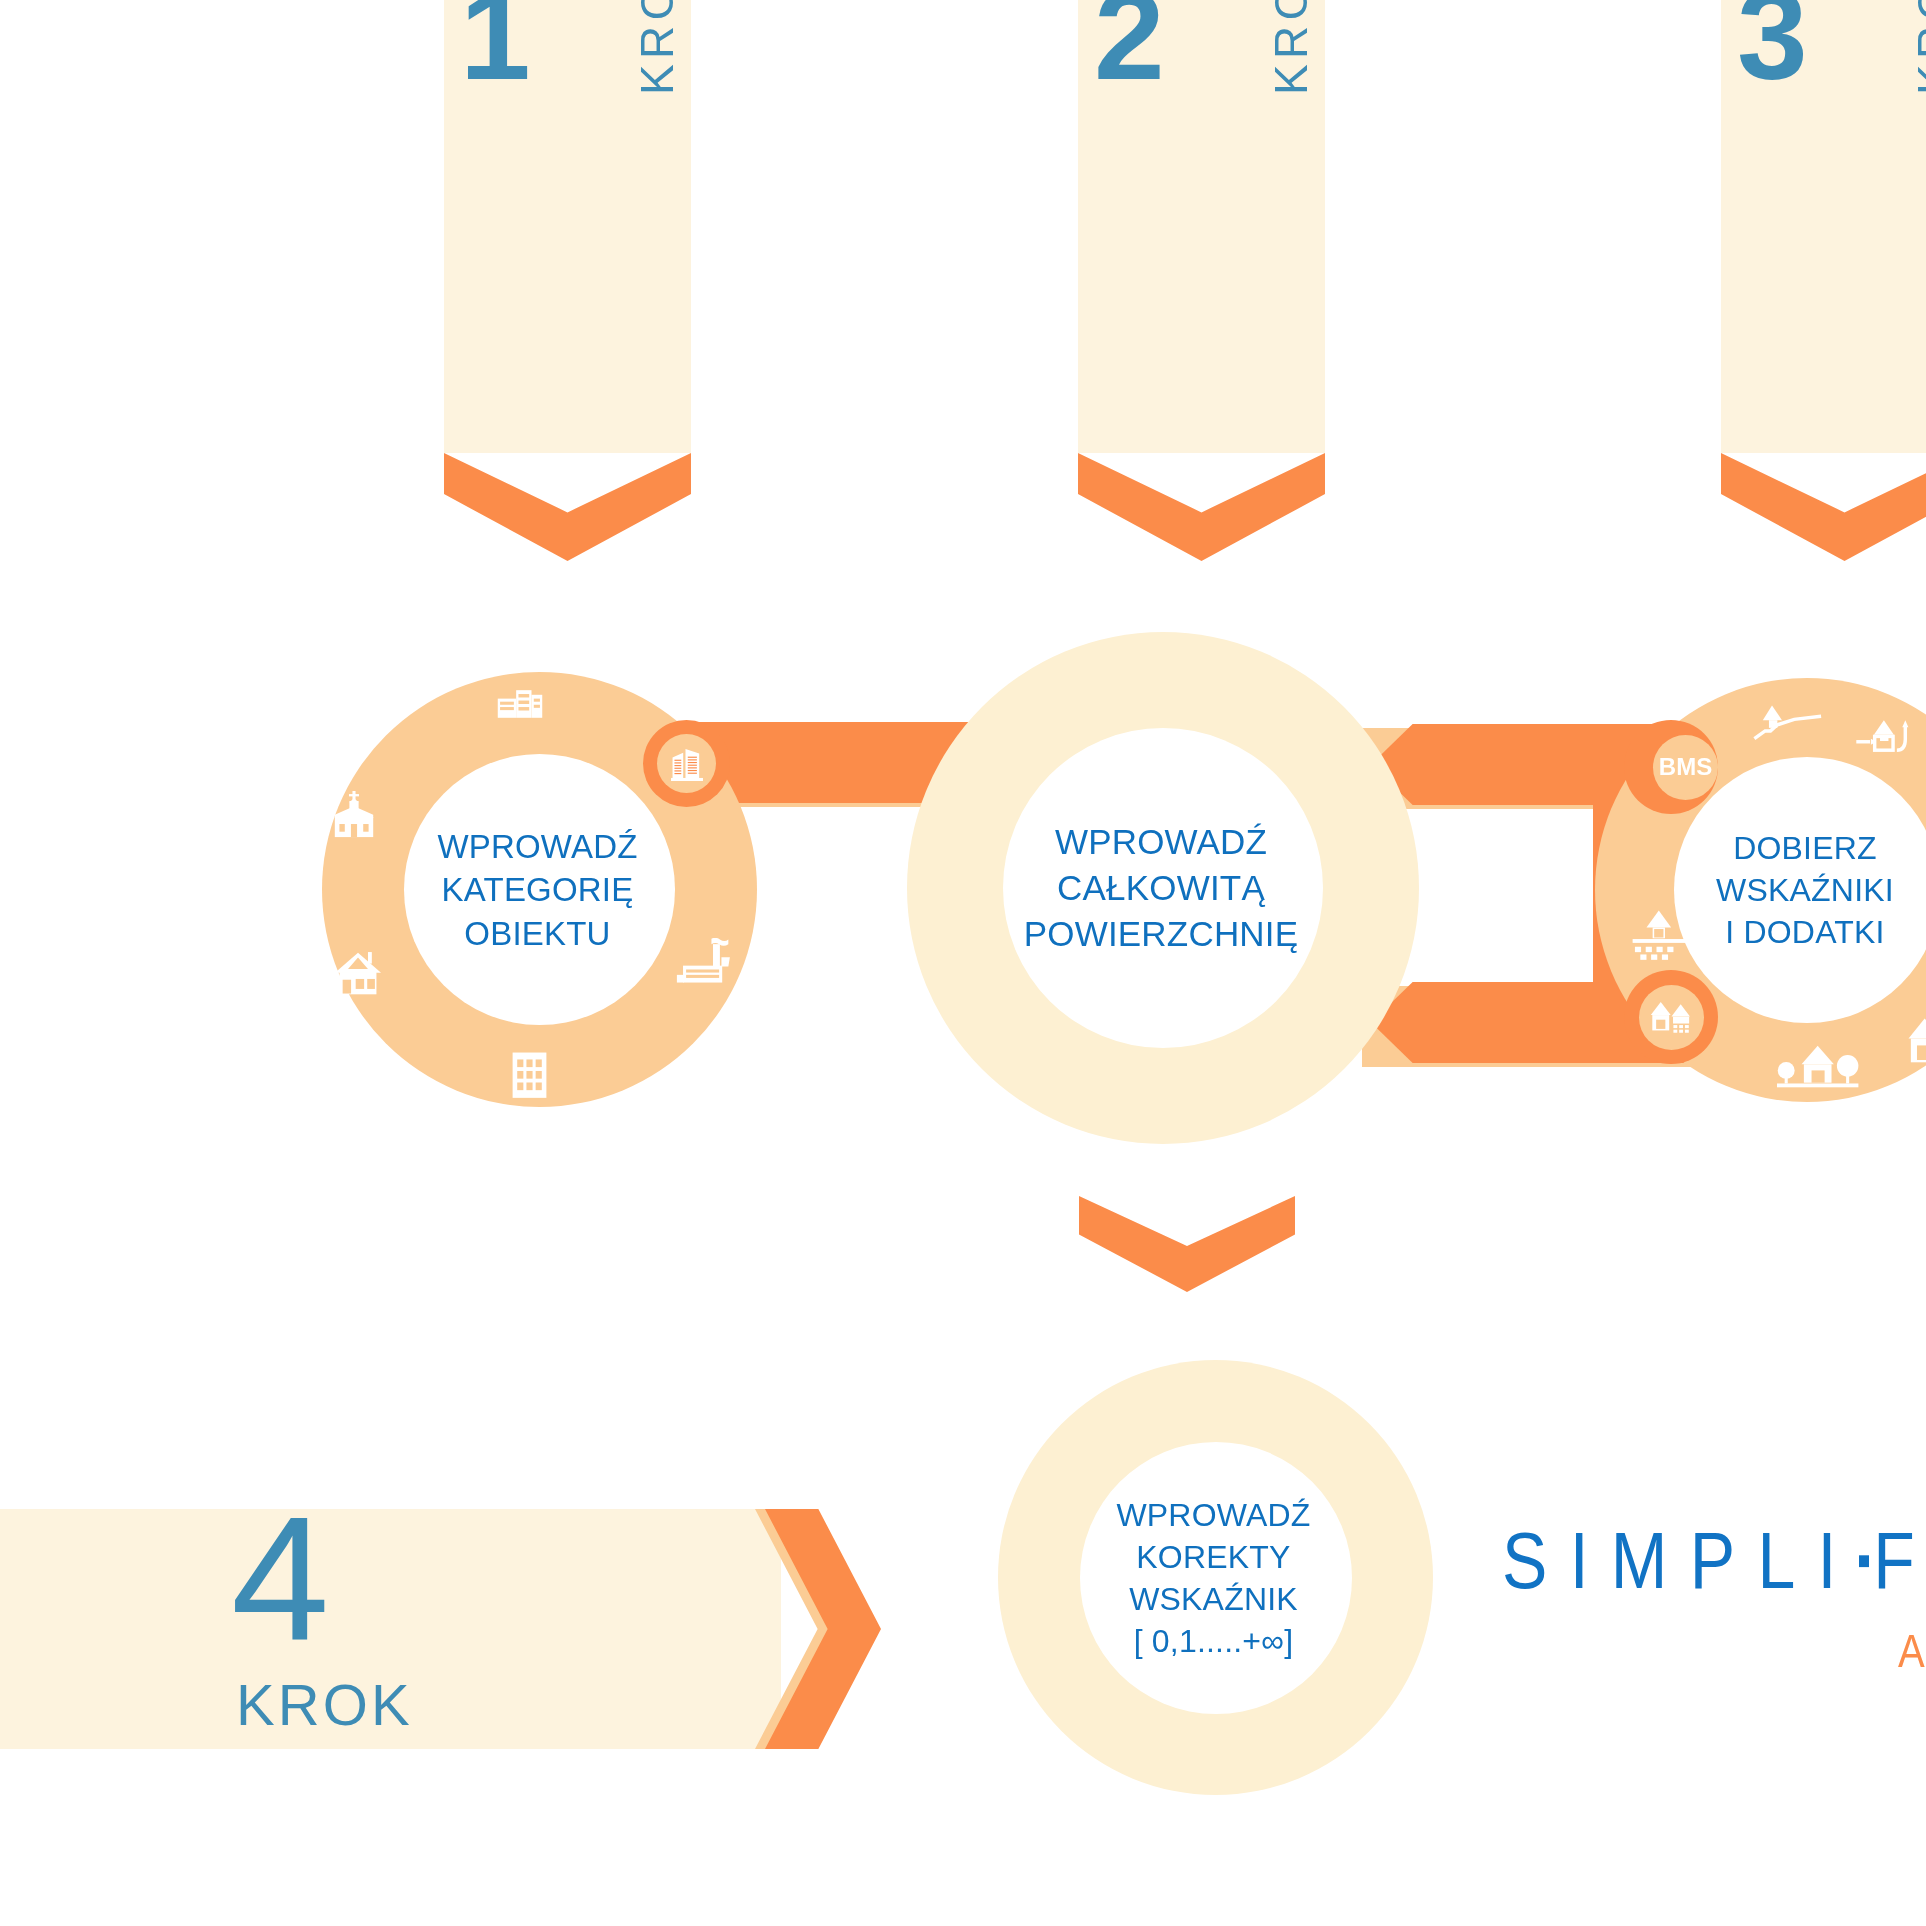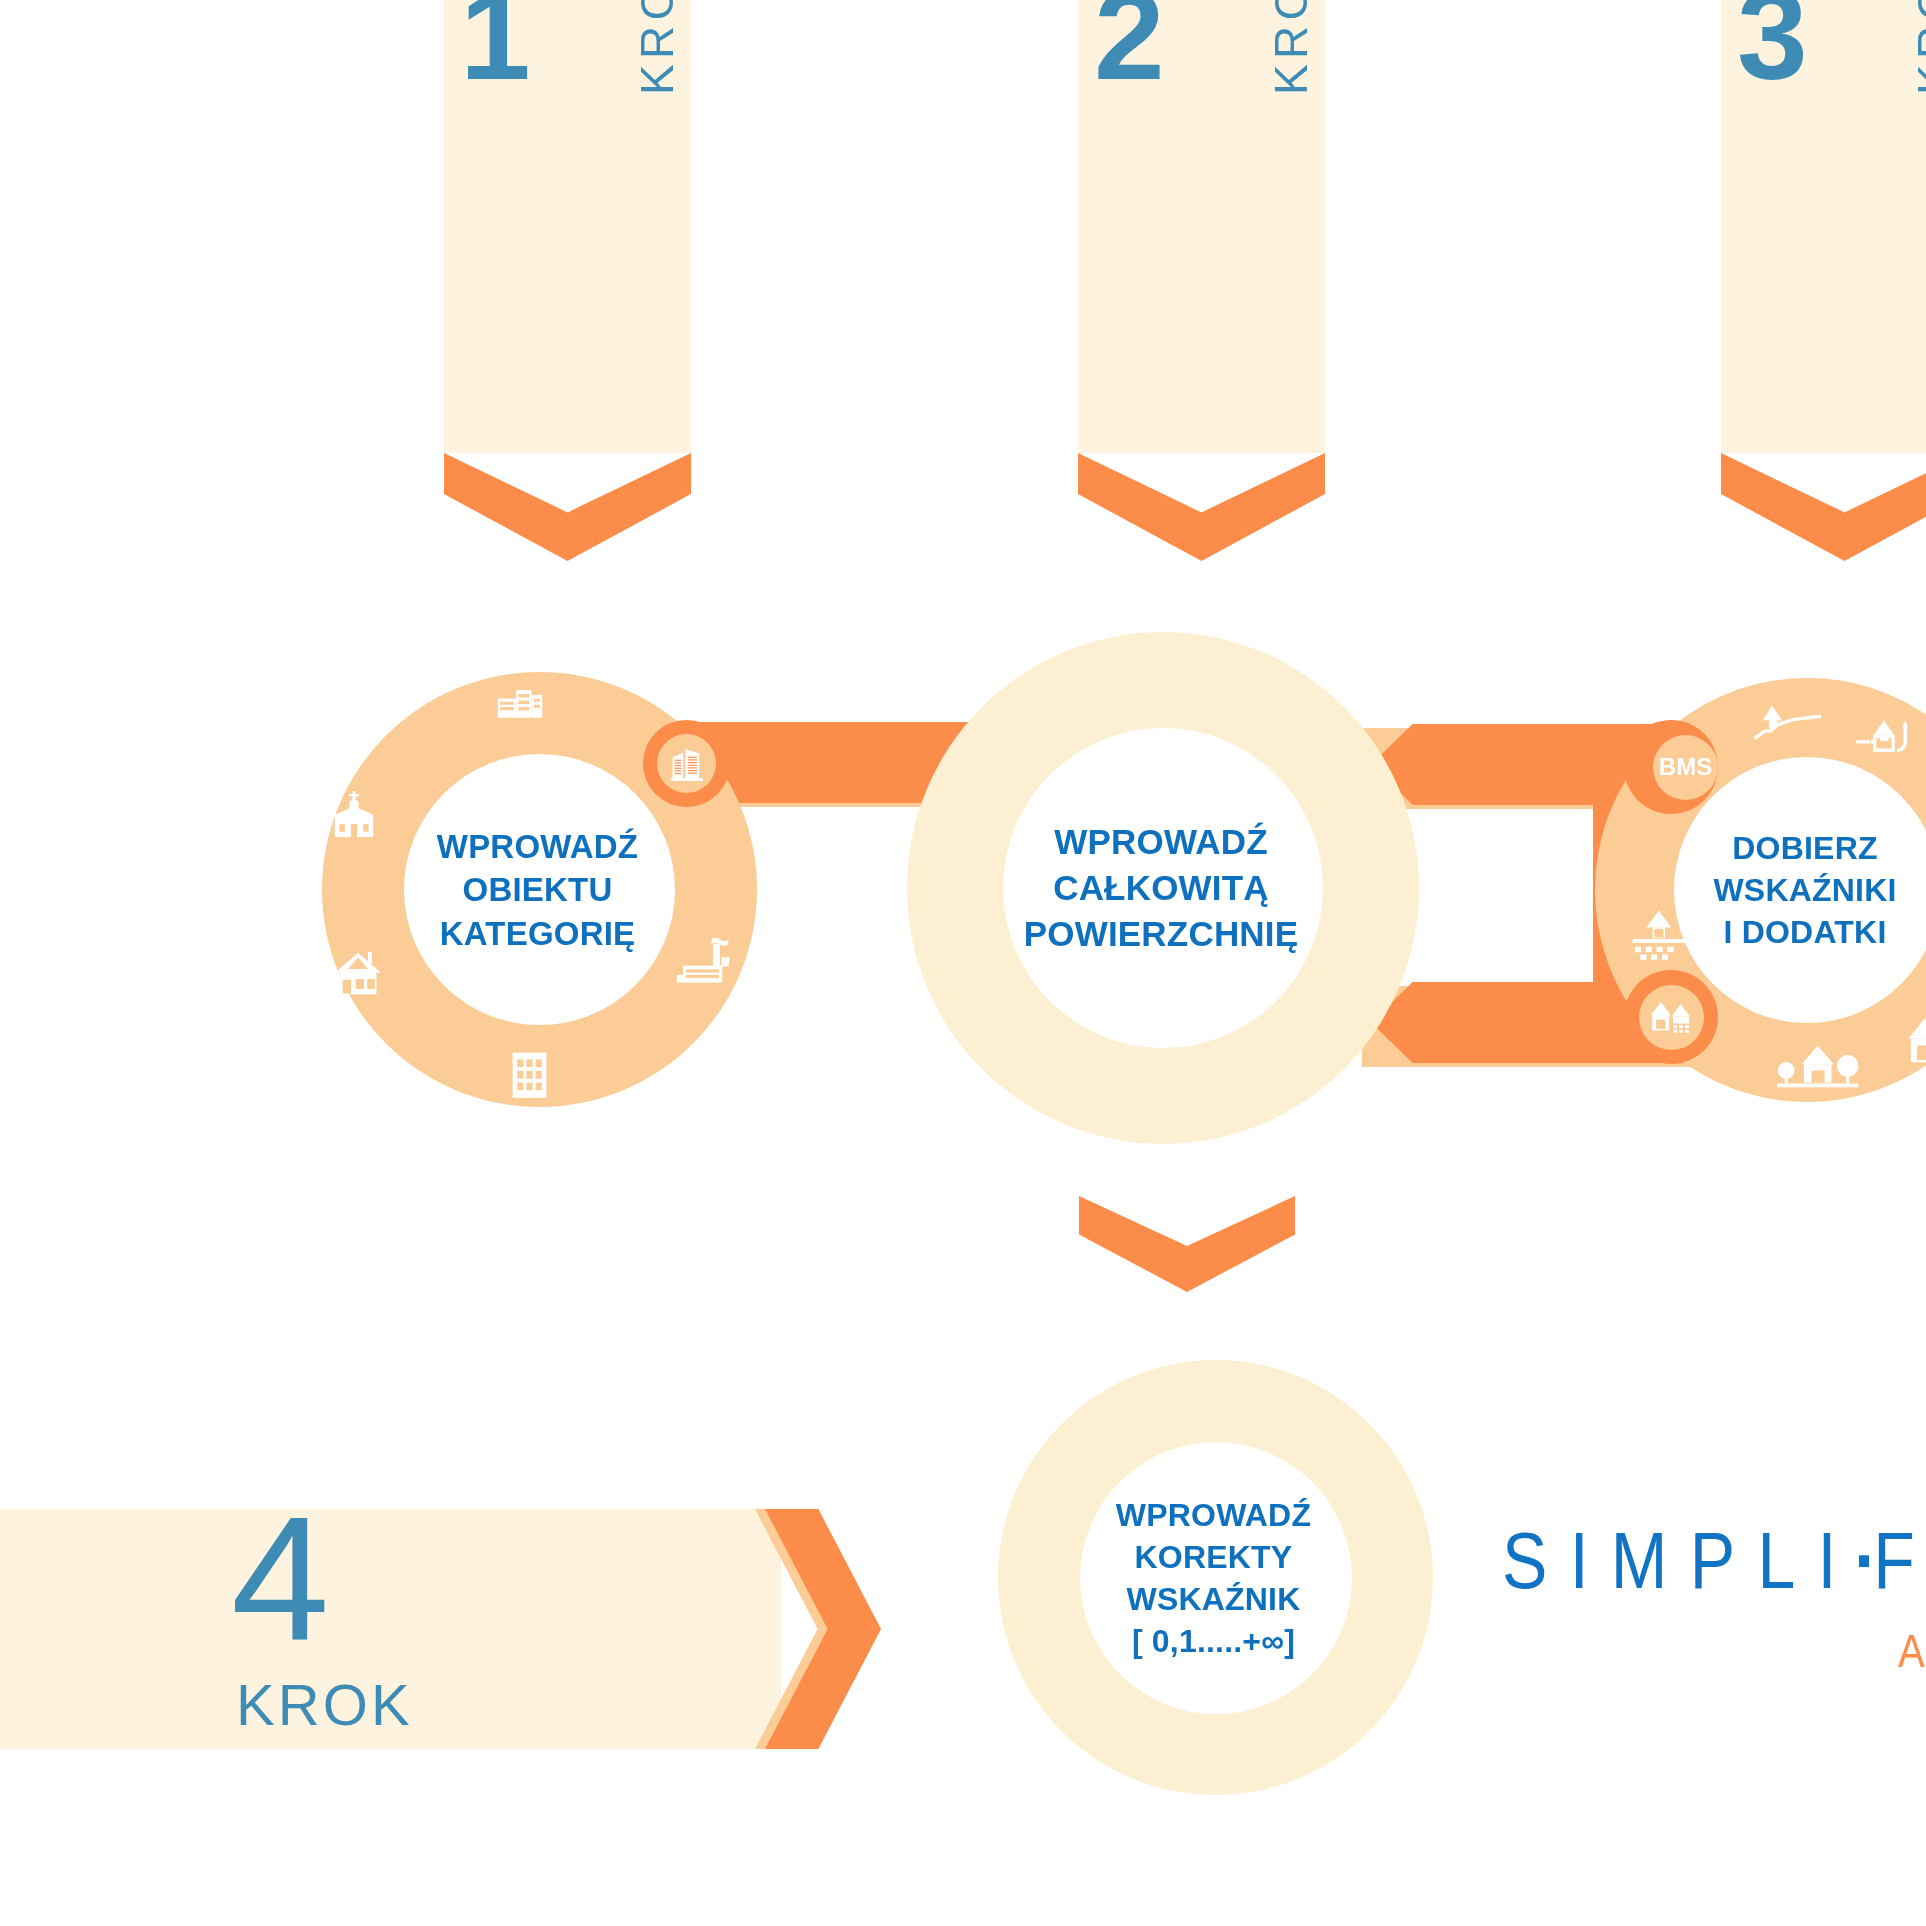--- a/index.html
+++ b/index.html
@@ -44,21 +44,21 @@
   }
 
   
   .ring { position:absolute; border-radius:50%; }
   .ring .hole { position:absolute; border-radius:50%; background:#ffffff; }
   .ring .caption {
     position:absolute; left:0; right:4px; top:50%;
     transform:translateY(-50%);
     text-align:center;
     color:#0F70BE;
-    font-weight:700;
+    font-weight:400;
     line-height:1.32;
     letter-spacing:0.2px;
   }
 
   #ring1 { left:322px; top:672px; width:435px; height:435px; background:#FBCC95; }
   #ring1 .hole { left:82px; top:82px; width:271px; height:271px; }
   #ring1 .caption { font-size:33px; }
 
   #ring2 { left:907px; top:632px; width:512px; height:512px; background:#FDF0D2; z-index:2;}
   #ring2 .hole { left:96px; top:96px; width:320px; height:320px; }
@@ -186,22 +186,22 @@
   <div class="conn">
     <div class="shadow" style="left:1362px; top:986px; width:347px; height:81px;"></div>
     <div class="bar" style="left:1371px; top:982px; width:347px; height:81px; clip-path:polygon(12% 0, 100% 0, 100% 100%, 12% 100%, 0 50%);"></div>
     <div class="bar" style="left:1593px; top:874px; width:127px; height:189px; border-radius:0 77px 0 0;"></div>
   </div>
 
   <div class="ring" id="ring1">
     <div class="hole"></div>
     <div class="caption">
       <div>WPROWADŹ</div>
+      <div>KATEGORIĘ</div>
       <div>OBIEKTU</div>
-      <div>KATEGORIĘ</div>
     </div>
 
     <span class="ricon" style="left:175px; top:10.8px;">
       <svg width="46" height="37" viewBox="0 0 120 95" fill="#fff">
         <rect x="2" y="40" width="48" height="50"></rect>
           <rect x="50" y="18" width="40" height="72"></rect>
         <rect x="90" y="30" width="28" height="60"></rect>
         <rect x="8" y="48" width="36" height="8" fill="#FBCC95"></rect>
         <rect x="8" y="62" width="36" height="8" fill="#FBCC95"></rect>
         <rect x="56" y="28" width="28" height="9" fill="#FBCC95"></rect>

